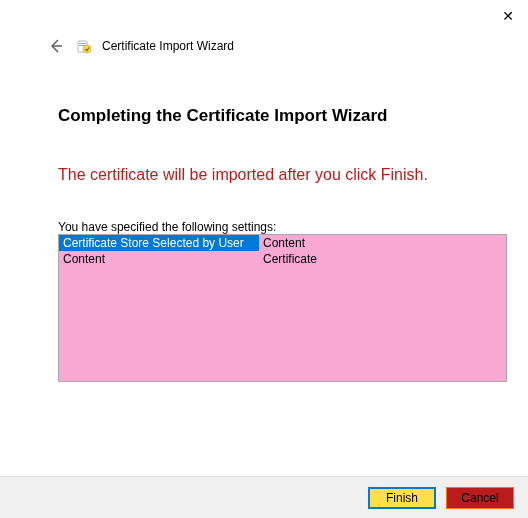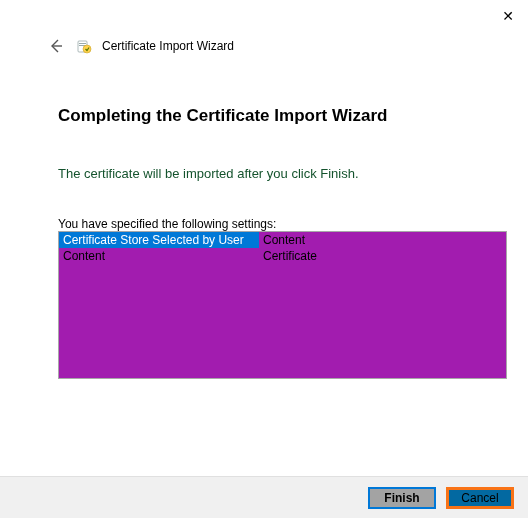--- a/index.html
+++ b/index.html
@@ -60,32 +60,32 @@
     .content {
       padding: 50px 21px 0 58px;
     }
     .heading {
       font-size: 17px;
       font-weight: 600;
       color: #000;
       margin-bottom: 40px;
     }
     .info-text {
-      font-size: 13px;
-      color: #14532d;
+      font-size: 16px;
+      color: #b91c1c;
       margin-bottom: 36px;
     }
     .settings-label {
       font-size: 12px;
       color: #000;
     }
     .settings-box {
       border: 1px solid #a8a8a8;
       height: 148px;
-      background: #a21caf;
+      background: #f9a8d4;
       overflow: hidden;
     }
     .settings-table {
       width: 100%;
       border-collapse: collapse;
       font-size: 12px;
     }
     .settings-table td {
       padding: 1px 4px;
       vertical-align: top;
@@ -108,29 +108,28 @@
       align-items: center;
       justify-content: flex-end;
       padding-right: 14px;
       gap: 10px;
     }
     .btn {
       min-width: 68px;
       height: 22px;
       font-size: 12px;
       font-family: inherit;
-      background: #0369a1;
-      border: 3px solid #f97316;
+      background: #b91c1c;
+      border: 1px solid #f97316;
       cursor: pointer;
       padding: 0 12px;
     }
     .btn-default {
       border: 2px solid #0078d7;
-      background: #a3a3a3;
-      font-weight: bold;
+      background: #fde047;
     }
   </style>
 </head>
 <body>
 
 <div class="titlebar">
   <div class="close-btn">
     <span>✕</span>
   </div>
 </div>

